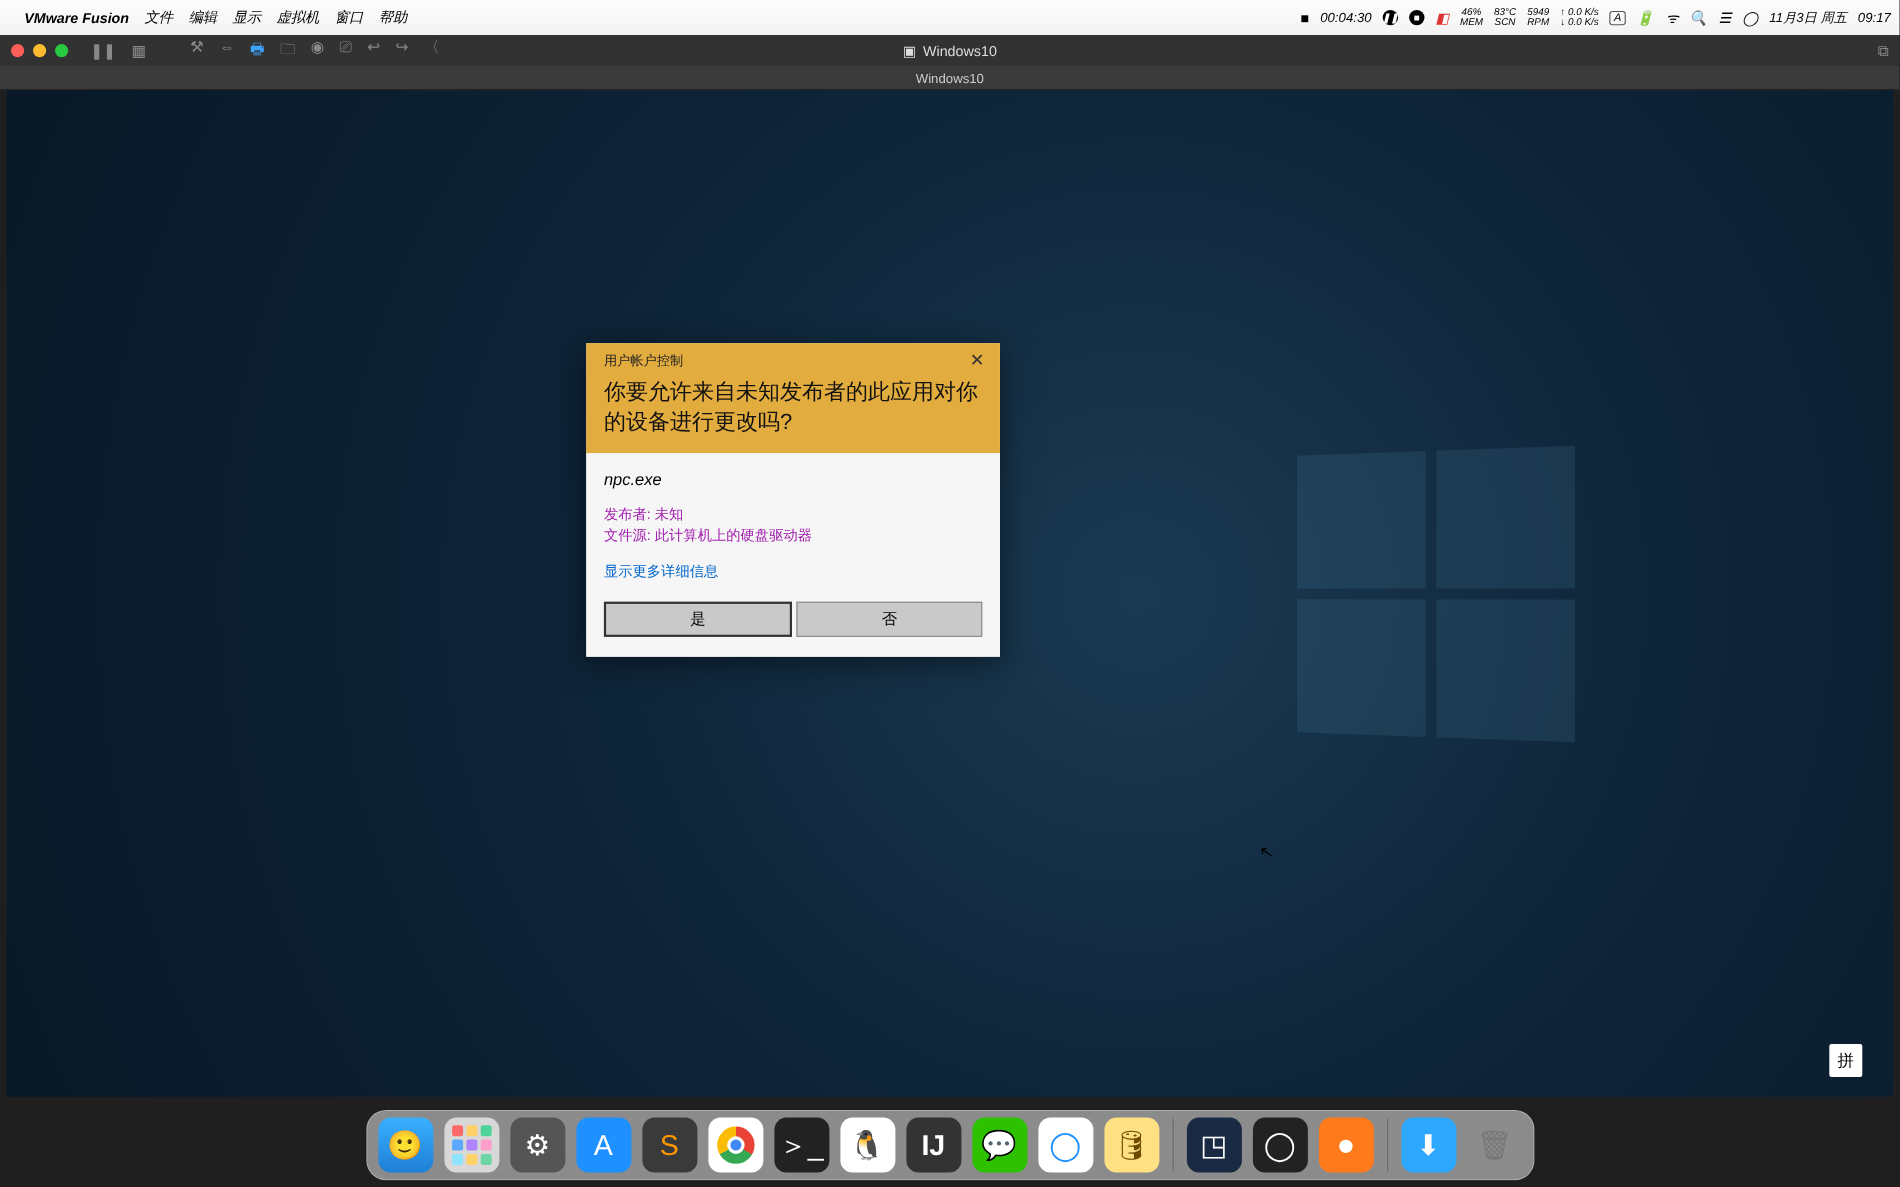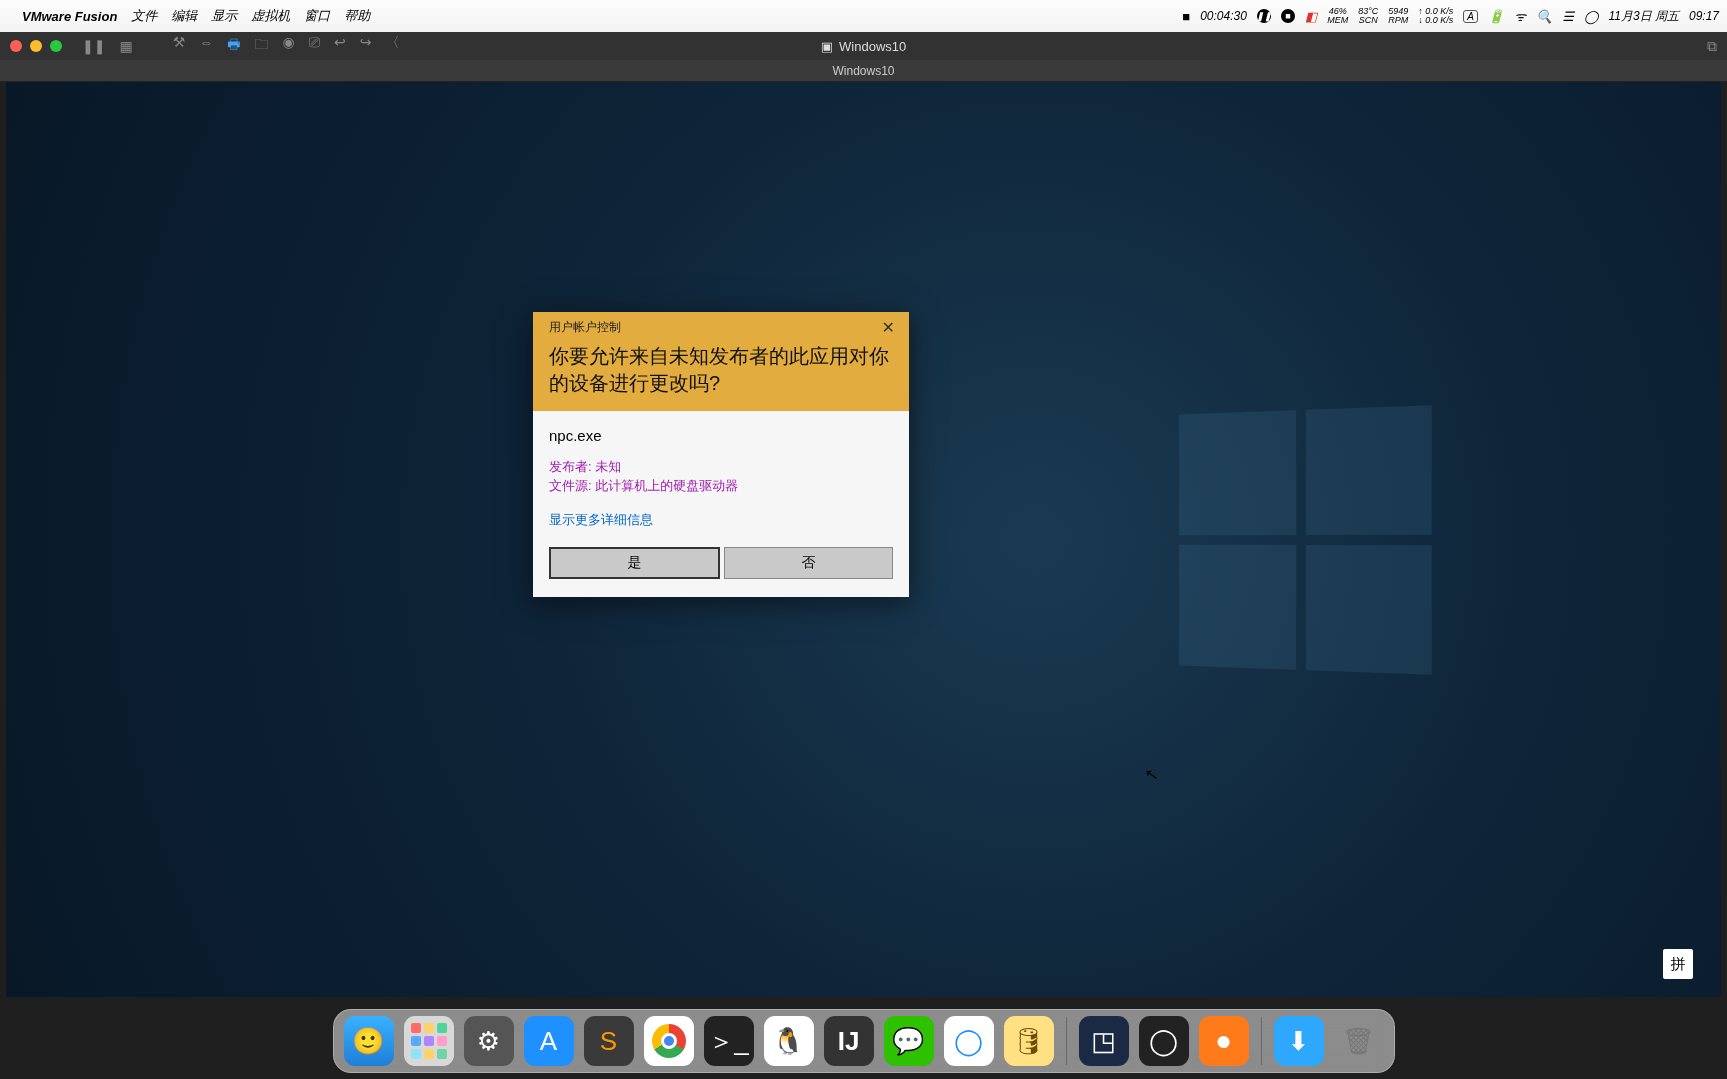--- a/index.html
+++ b/index.html
@@ -39,21 +39,21 @@
 
 .ime-badge { position:absolute; right:28px; bottom:18px; width:30px; height:30px; background:#fff; color:#000; display:flex; align-items:center; justify-content:center; font-size:15px; font-weight:500; border-radius:2px;}
 
 
 .uac { position:absolute; left:500px; top:230px; width:376px; background:#f2f2f2; box-shadow:0 6px 28px rgba(0,0,0,.5);margin-left:27px; }
 .uac-header { background:#e3ac3e; padding:0; }
 .uac-title-row { display:flex; justify-content:space-between; align-items:center; padding:6px 10px 2px 16px; font-size:12px; color:#222;}
 .uac-title-row .x { font-size:16px; color:#333; cursor:pointer; padding:0 4px;}
 .uac-question { padding:4px 16px 14px; font-size:20px; font-weight:500; color:#111; line-height:1.35;}
 .uac-body { background:#f6f6f6; padding:16px 16px 18px;}
-.uac-body .prog { font-size:15px; color:#000; margin-bottom:14px;}
+.uac-body .prog { font-size:15px; color:#000; margin-bottom:14px;font-style:italic;}
 .uac-body .meta { font-size:13px; color:#a21caf; line-height:1.45; margin-bottom:14px;}
 .uac-body .link { font-size:13px; color:#0066cc; cursor:pointer; margin-bottom:18px; display:inline-block;}
 .uac-buttons { display:flex; gap:4px; }
 .uac-buttons button { flex:1; height:32px; background:#c9c9c9; border:1px solid #888; font-size:14px; cursor:pointer;}
 .uac-buttons button.active { border:2px solid #333; }
 
 
 .cursor { position:absolute; left:612px; top:453px; font-size:16px; color:#000; pointer-events:none; transform:rotate(-10deg);}
 
 

